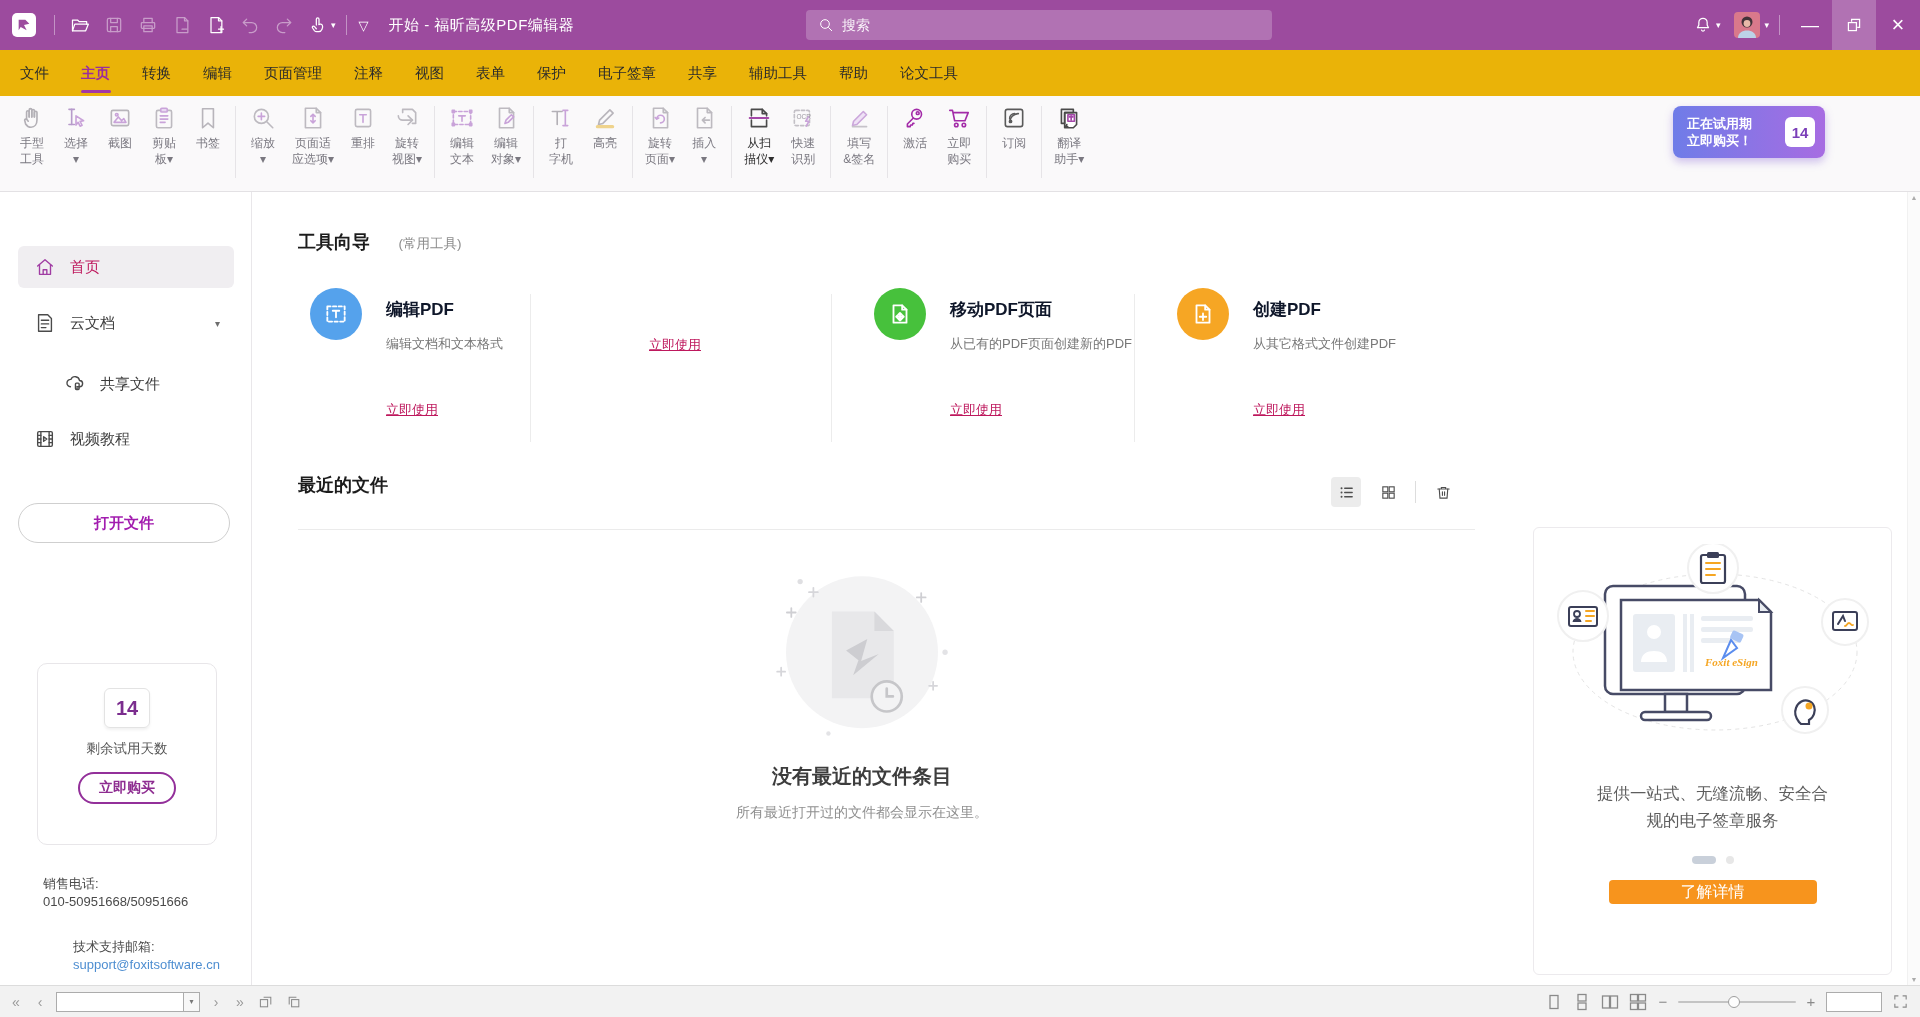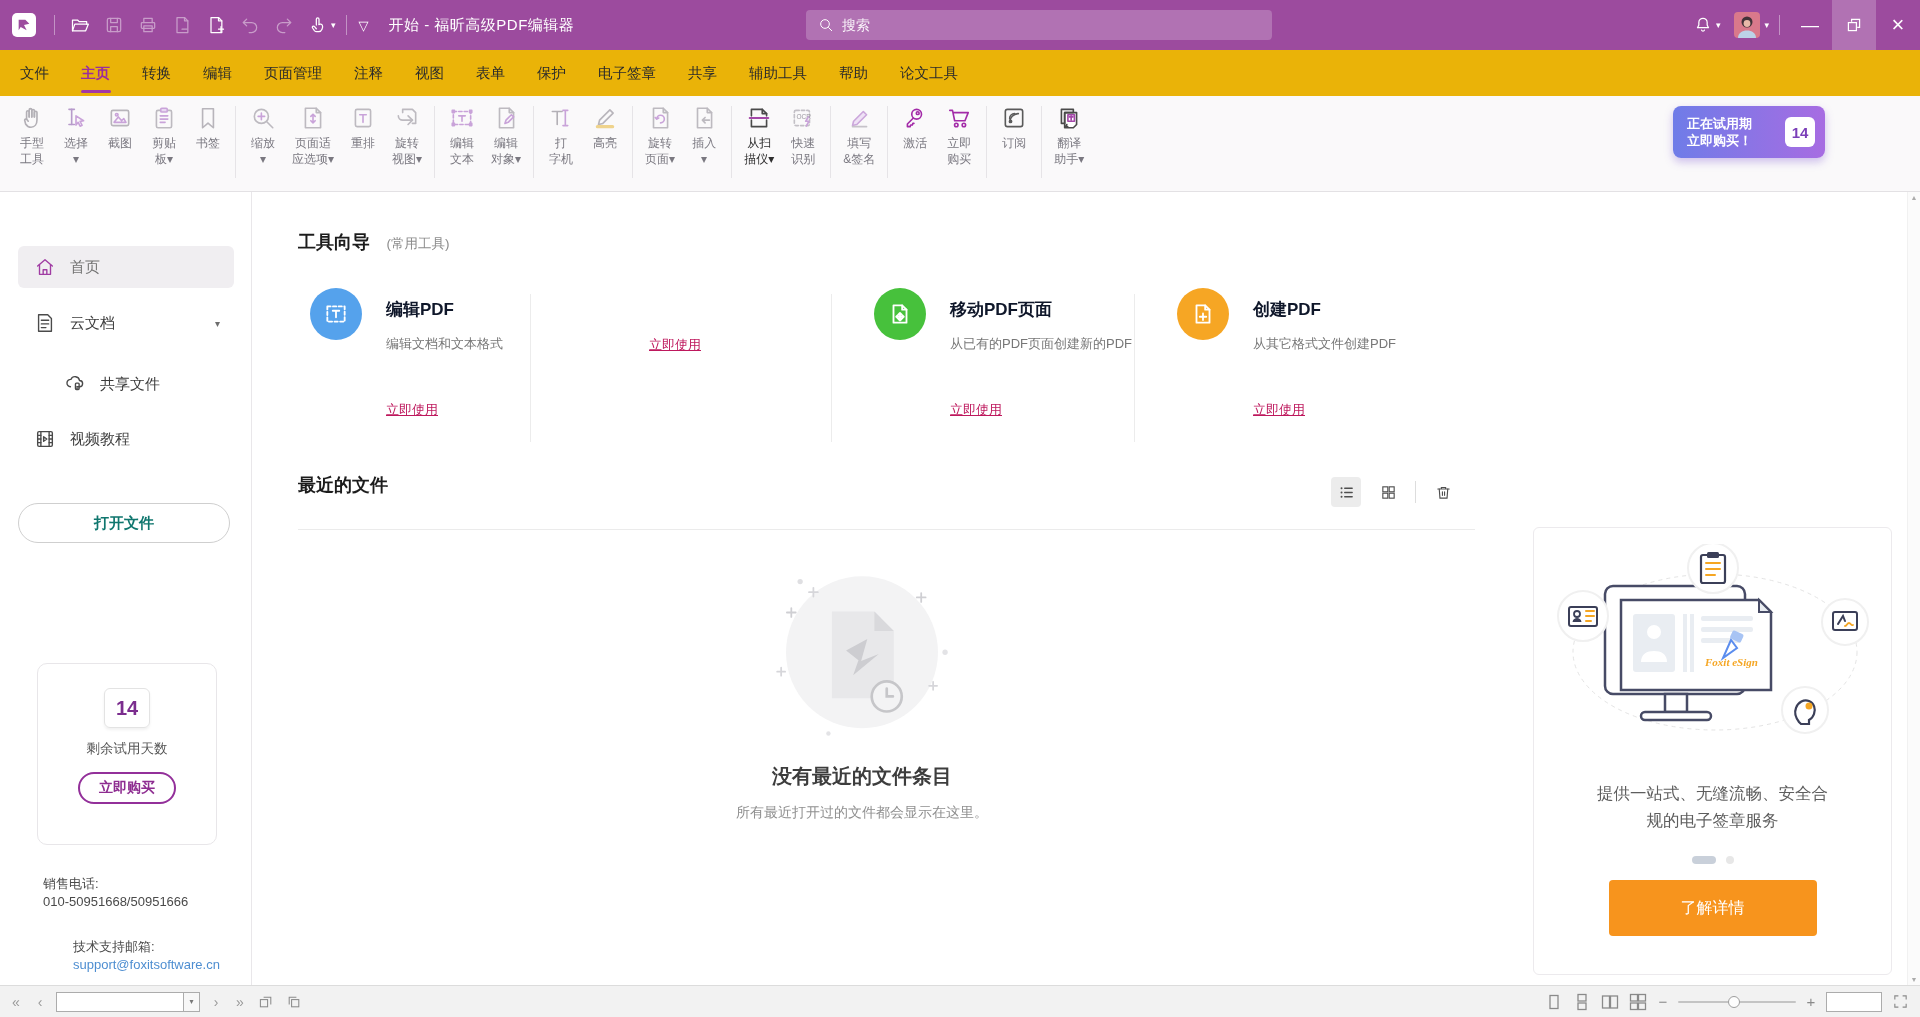--- a/index.html
+++ b/index.html
@@ -41,39 +41,39 @@
   .rb-item.dark-label .rb-l { color:#2E2E2E; }
   .rb-sep { width:1px; height:72px; background:#E6E4E7; margin:2px 5px 0 5px; flex:none; }
   .trial-badge { position:absolute; left:1673px; top:10px; width:152px; height:52px; border-radius:8px; background:linear-gradient(90deg,#6F7CE8,#A76CE2); box-shadow:0 4px 8px rgba(123,84,210,.35); display:flex; align-items:center; padding:0 10px 0 14px; cursor:default; }
   .trial-badge .t-lines { color:#fff; font-size:13px; font-weight:bold; line-height:17px; flex:1; }
   .trial-badge .t-days { width:30px; height:30px; background:#fff; border-radius:6px; color:#7B3FB8; font-weight:bold; font-size:15px; display:flex; align-items:center; justify-content:center; }
 
   
   .sidebar { position:absolute; left:0; top:192px; width:252px; height:793px; background:#fff; border-right:1px solid #E9E7EA; }
   .side-item { position:absolute; left:18px; width:216px; height:42px; display:flex; align-items:center; gap:14px; padding-left:16px; font-size:15px; color:#3C3C3C; border-radius:6px; cursor:default; }
   .side-item svg { fill:none; stroke:#4A4A4A; stroke-width:1.5; stroke-linecap:round; stroke-linejoin:round; flex:none; }
-  .side-item.active { background:#F0EEF1; color:#737373; }
+  .side-item.active { background:#F0EEF1; color:#be185d; }
   .side-item.active svg { stroke:#A03CA3; }
   .side-item .caret { margin-left:auto; margin-right:14px; font-size:10px; color:#6E6E6E; }
   .side-item.child { padding-left:46px; }
-  .open-file-btn { position:absolute; left:18px; top:311px; width:212px; height:40px; border:1px solid #CFCFCF; border-radius:20px; background:#fff; display:flex; align-items:center; justify-content:center; font-size:15px; font-weight:bold; color:#0f766e; cursor:default; }
+  .open-file-btn { position:absolute; left:18px; top:311px; width:212px; height:40px; border:1px solid #CFCFCF; border-radius:20px; background:#fff; display:flex; align-items:center; justify-content:center; font-size:15px; font-weight:bold; color:#a21caf; cursor:default; }
   .trial-card { position:absolute; left:37px; top:471px; width:180px; height:182px; border:1px solid #E8E6E9; border-radius:10px; background:#fff; text-align:center; }
   .trial-card .d-box { width:46px; height:40px; margin:24px auto 0; border:1px solid #E3E3E3; border-radius:6px; box-shadow:0 2px 3px rgba(0,0,0,.06); display:flex; align-items:center; justify-content:center; font-size:20px; font-weight:bold; color:#7B2D8E; }
   .trial-card .d-caption { margin-top:12px; font-size:13.5px; color:#555; }
   .trial-card .d-buy { width:98px; height:32px; margin:14px auto 0; border:2px solid #93309A; border-radius:17px; display:flex; align-items:center; justify-content:center; font-size:14px; font-weight:bold; color:#8E2D91; cursor:default; }
   .contact { position:absolute; left:31px; font-size:13px; color:#4A4A4A; line-height:18px; }
   .contact.c1 { top:683px; }
   .contact.c2 { top:746px; }
   .contact .mail { color:#4E8ED1; }
 
   
   .content { position:absolute; left:252px; top:192px; width:1668px; height:793px; background:#fff; }
   .guide-head { position:absolute; left:46px; top:38px; }
   .guide-head .g-title { font-size:18px; font-weight:bold; color:#1C1C1C; }
-  .guide-head .g-sub { font-size:13.5px; color:#8C8C8C; margin-left:12px; }
+  .guide-head .g-sub { font-size:13.5px; color:#8C8C8C; margin-left:24px; }
   .cards { position:absolute; left:46px; top:96px; display:flex; align-items:stretch; }
   .card { display:flex; flex-direction:column; }
   .card-top { display:flex; gap:24px; }
   .card-ic { width:52px; height:52px; border-radius:50%; display:flex; align-items:center; justify-content:center; flex:none; }
   .card-ic svg { fill:none; stroke:#fff; stroke-width:1.7; stroke-linecap:round; stroke-linejoin:round; }
   .card-ic.blue { background:#55A2EC; } .card-ic.teal { background:#17B9AE; }
   .card-ic.green { background:#47C13C; } .card-ic.orange { background:#F6A624; }
   .card-t { font-size:17px; font-weight:bold; color:#0f172a; margin-top:10px; }
   .card-d { font-size:13px; color:#777; margin-top:14px; white-space:nowrap; }
   .card-link { margin-left:76px; margin-top:48px; font-size:13px; color:#be185d; text-decoration:underline; cursor:default; }
@@ -90,21 +90,21 @@
   .empty { position:absolute; left:420px; top:356px; width:380px; text-align:center; }
   .empty h2 { font-size:20px; color:#3D3D3D; font-weight:bold; margin-top:6px; }
   .empty p { font-size:14px; color:#8F8F8F; margin-top:14px; }
 
   .esign-card { position:absolute; left:1281px; top:335px; width:359px; height:448px; background:#fff; border:1px solid #ECEAED; border-radius:6px; }
   .esign-ill { position:absolute; left:50%; transform:translateX(-50%); top:16px; }
   .esign-text { position:absolute; left:0; right:0; top:252px; text-align:center; font-size:16.5px; color:#5E5E5E; line-height:27px; }
   .esign-dots { position:absolute; left:0; right:0; top:328px; display:flex; justify-content:center; align-items:center; gap:10px; }
   .dot-pill { width:24px; height:8px; border-radius:4px; background:#C9D0DA; }
   .dot-round { width:8px; height:8px; border-radius:50%; background:#E7E7E7; }
-  .esign-btn { position:absolute; left:50%; transform:translateX(-50%); top:352px; width:208px; height:56px; background:#F7941D; border-radius:4px; color:#fff; font-size:16px; display:flex; align-items:center; justify-content:center; cursor:default; }
+  .esign-btn { position:absolute; left:50%; transform:translateX(-50%); top:352px; width:208px; height:24px; background:#F7941D; border-radius:4px; color:#fff; font-size:16px; display:flex; align-items:center; justify-content:center; cursor:default; }
 
   .scrollbar { position:absolute; right:0; top:0; width:13px; height:793px; background:#FBFBFB; border-left:1px solid #F1F1F1; }
   .scrollbar .sc-up { position:absolute; top:2px; left:0; right:0; text-align:center; font-size:7px; color:#ABABAB; }
   .scrollbar .sc-down { position:absolute; bottom:2px; left:0; right:0; text-align:center; font-size:7px; color:#ABABAB; }
 
   
   .statusbar { position:absolute; left:0; bottom:0; width:1920px; height:32px; background:#F2F2F2; border-top:1px solid #DCDCDC; display:flex; align-items:center; justify-content:space-between; padding:0 10px 0 8px; }
   .sb-left, .sb-right { display:flex; align-items:center; gap:8px; color:#8A8A8A; }
   .sb-nav { font-size:14px; color:#9A9A9A; width:16px; text-align:center; }
   .sb-pagebox { display:flex; align-items:center; }

